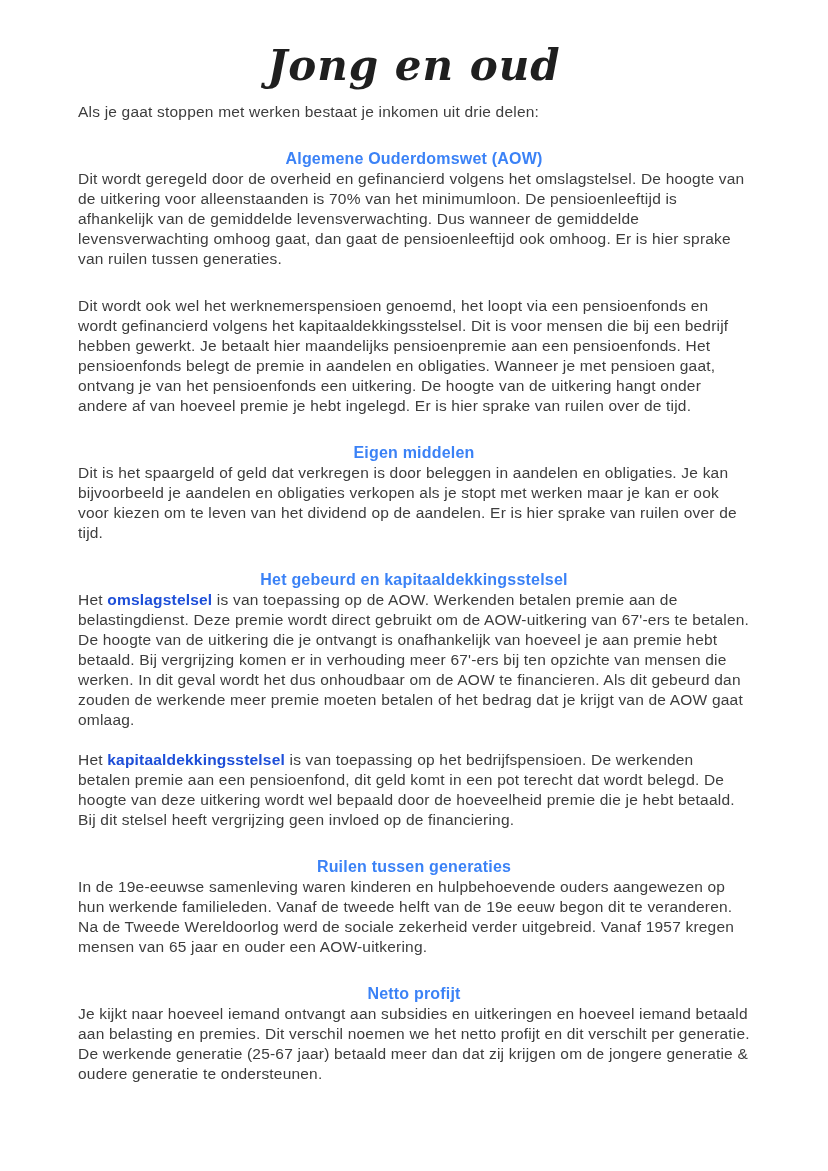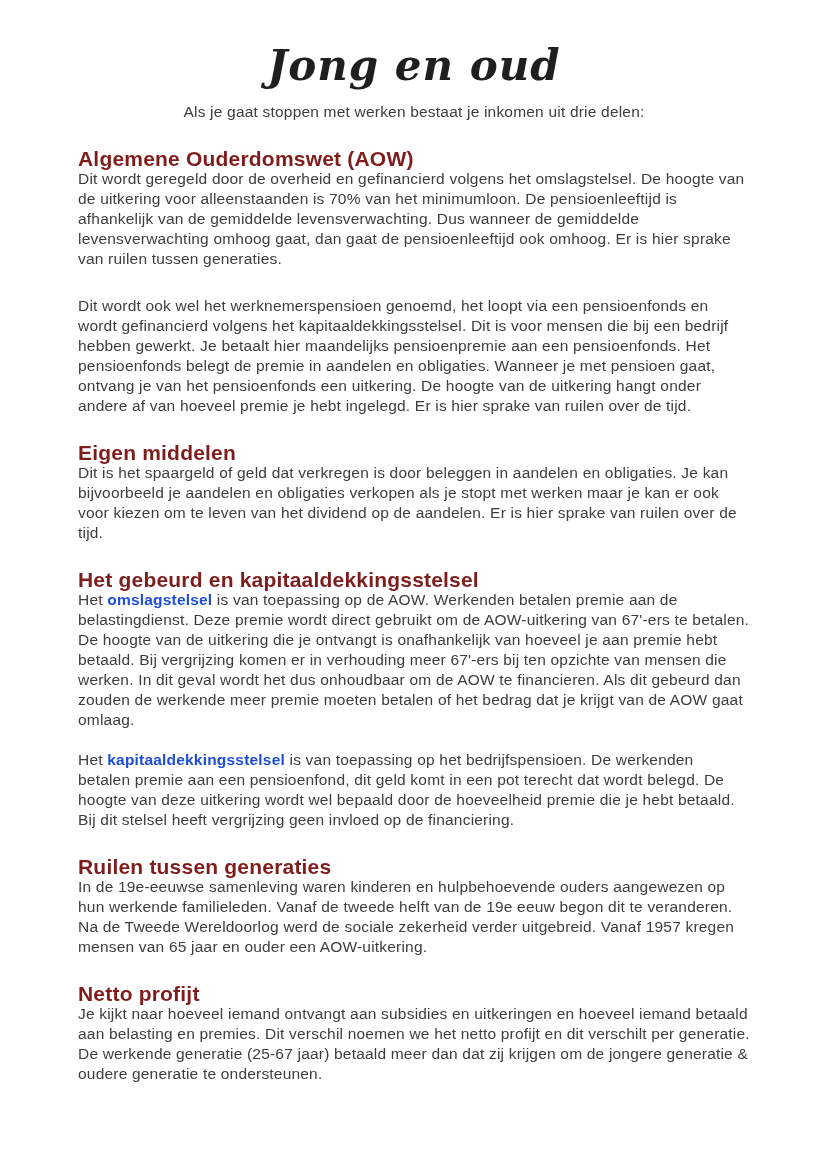--- a/index.html
+++ b/index.html
@@ -27,31 +27,31 @@
     font-family: "DejaVu Serif", serif;
     font-style: italic;
     font-weight: 700;
     font-size: 42px;
     line-height: 52px;
     letter-spacing: 1px;
     color: #1f1f1f;
   }
   .intro {
     margin: 1px 0 14px 0;
-    text-align: center;
   }
   .section {
     margin-top: 27px;
   }
   .section h2 {
     margin: 0;
-    font-size: 21px;
+    font-size: 16px;
     line-height: 20px;
     font-weight: 700;
-    color: #7f1d1d;
+    color: #3b82f6;
+    text-align: center;
   }
   .section p {
     margin: 0;
   }
   .section p + p {
     margin-top: 20px;
   }
   .section b {
     font-weight: 700;
     color: #1d4ed8;

